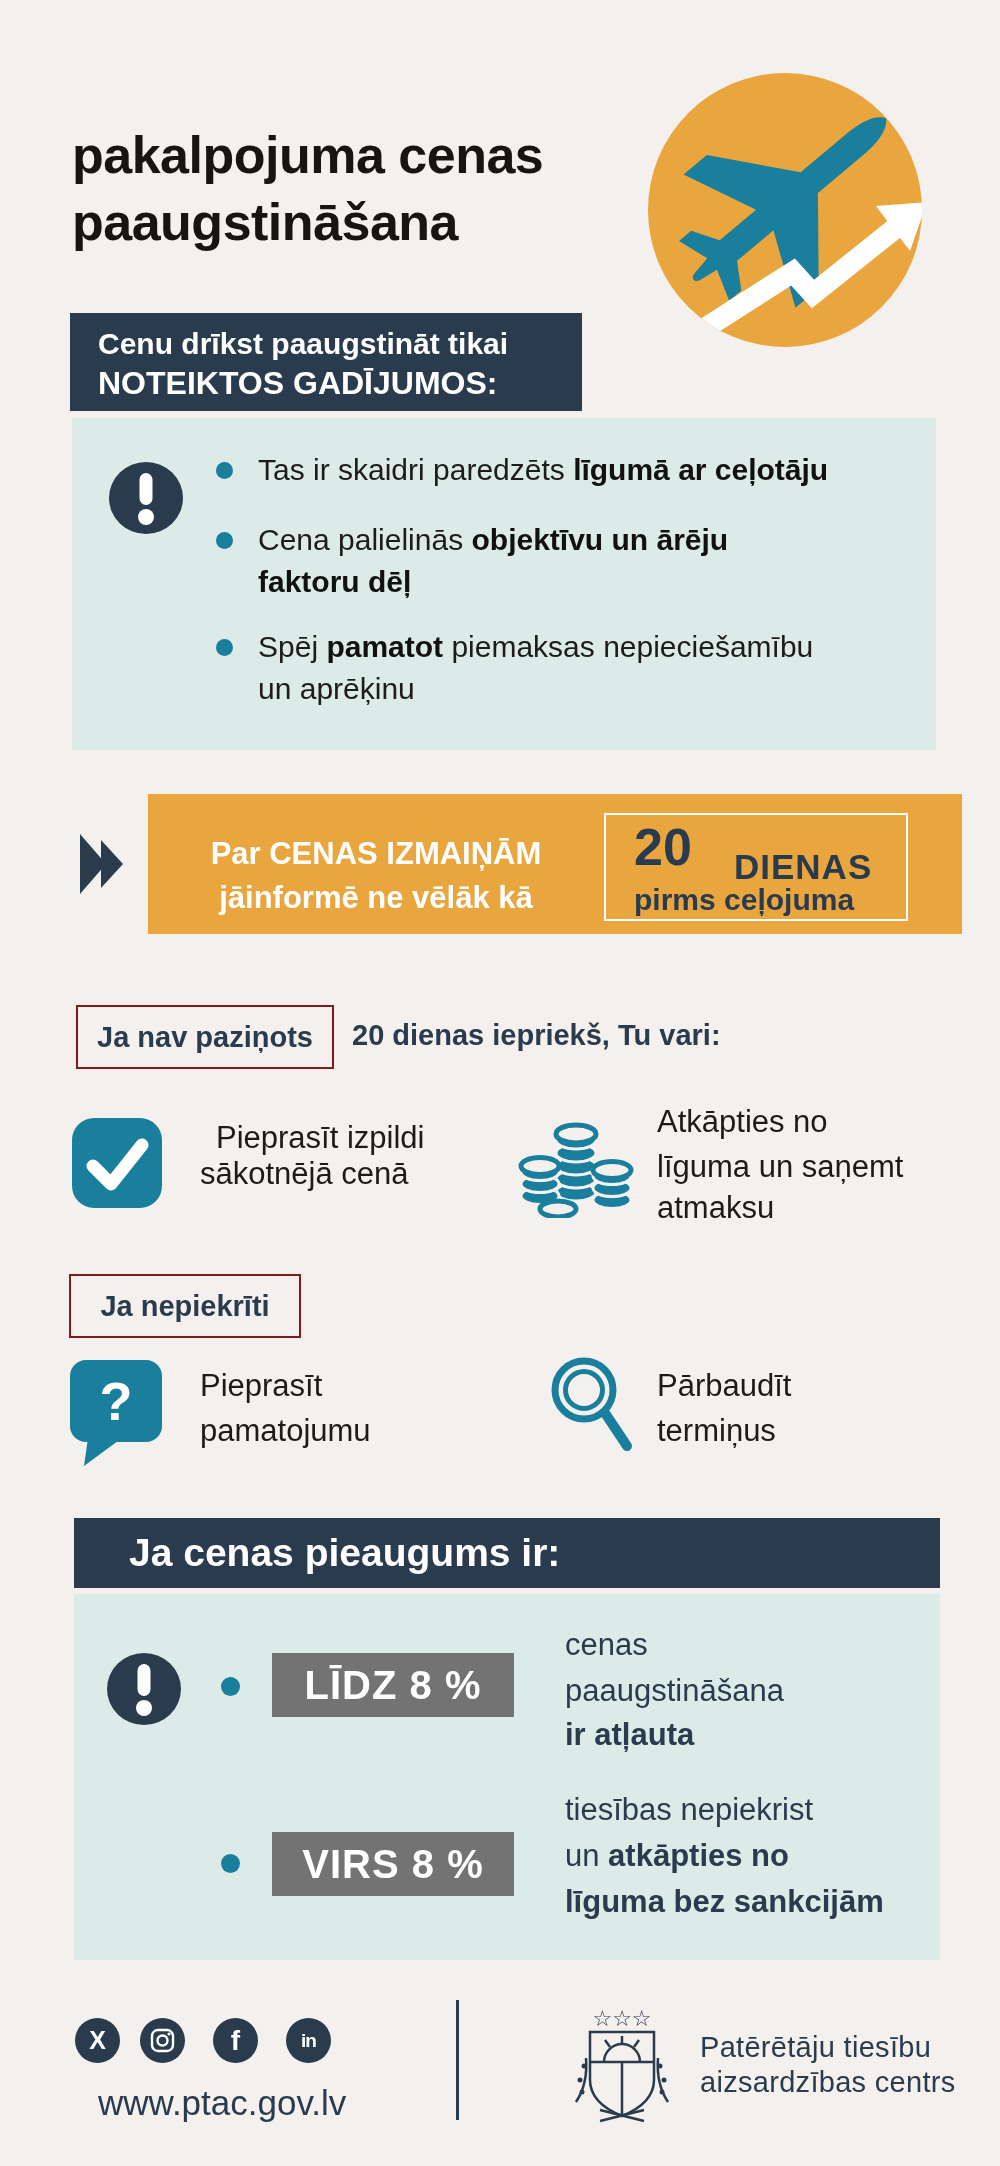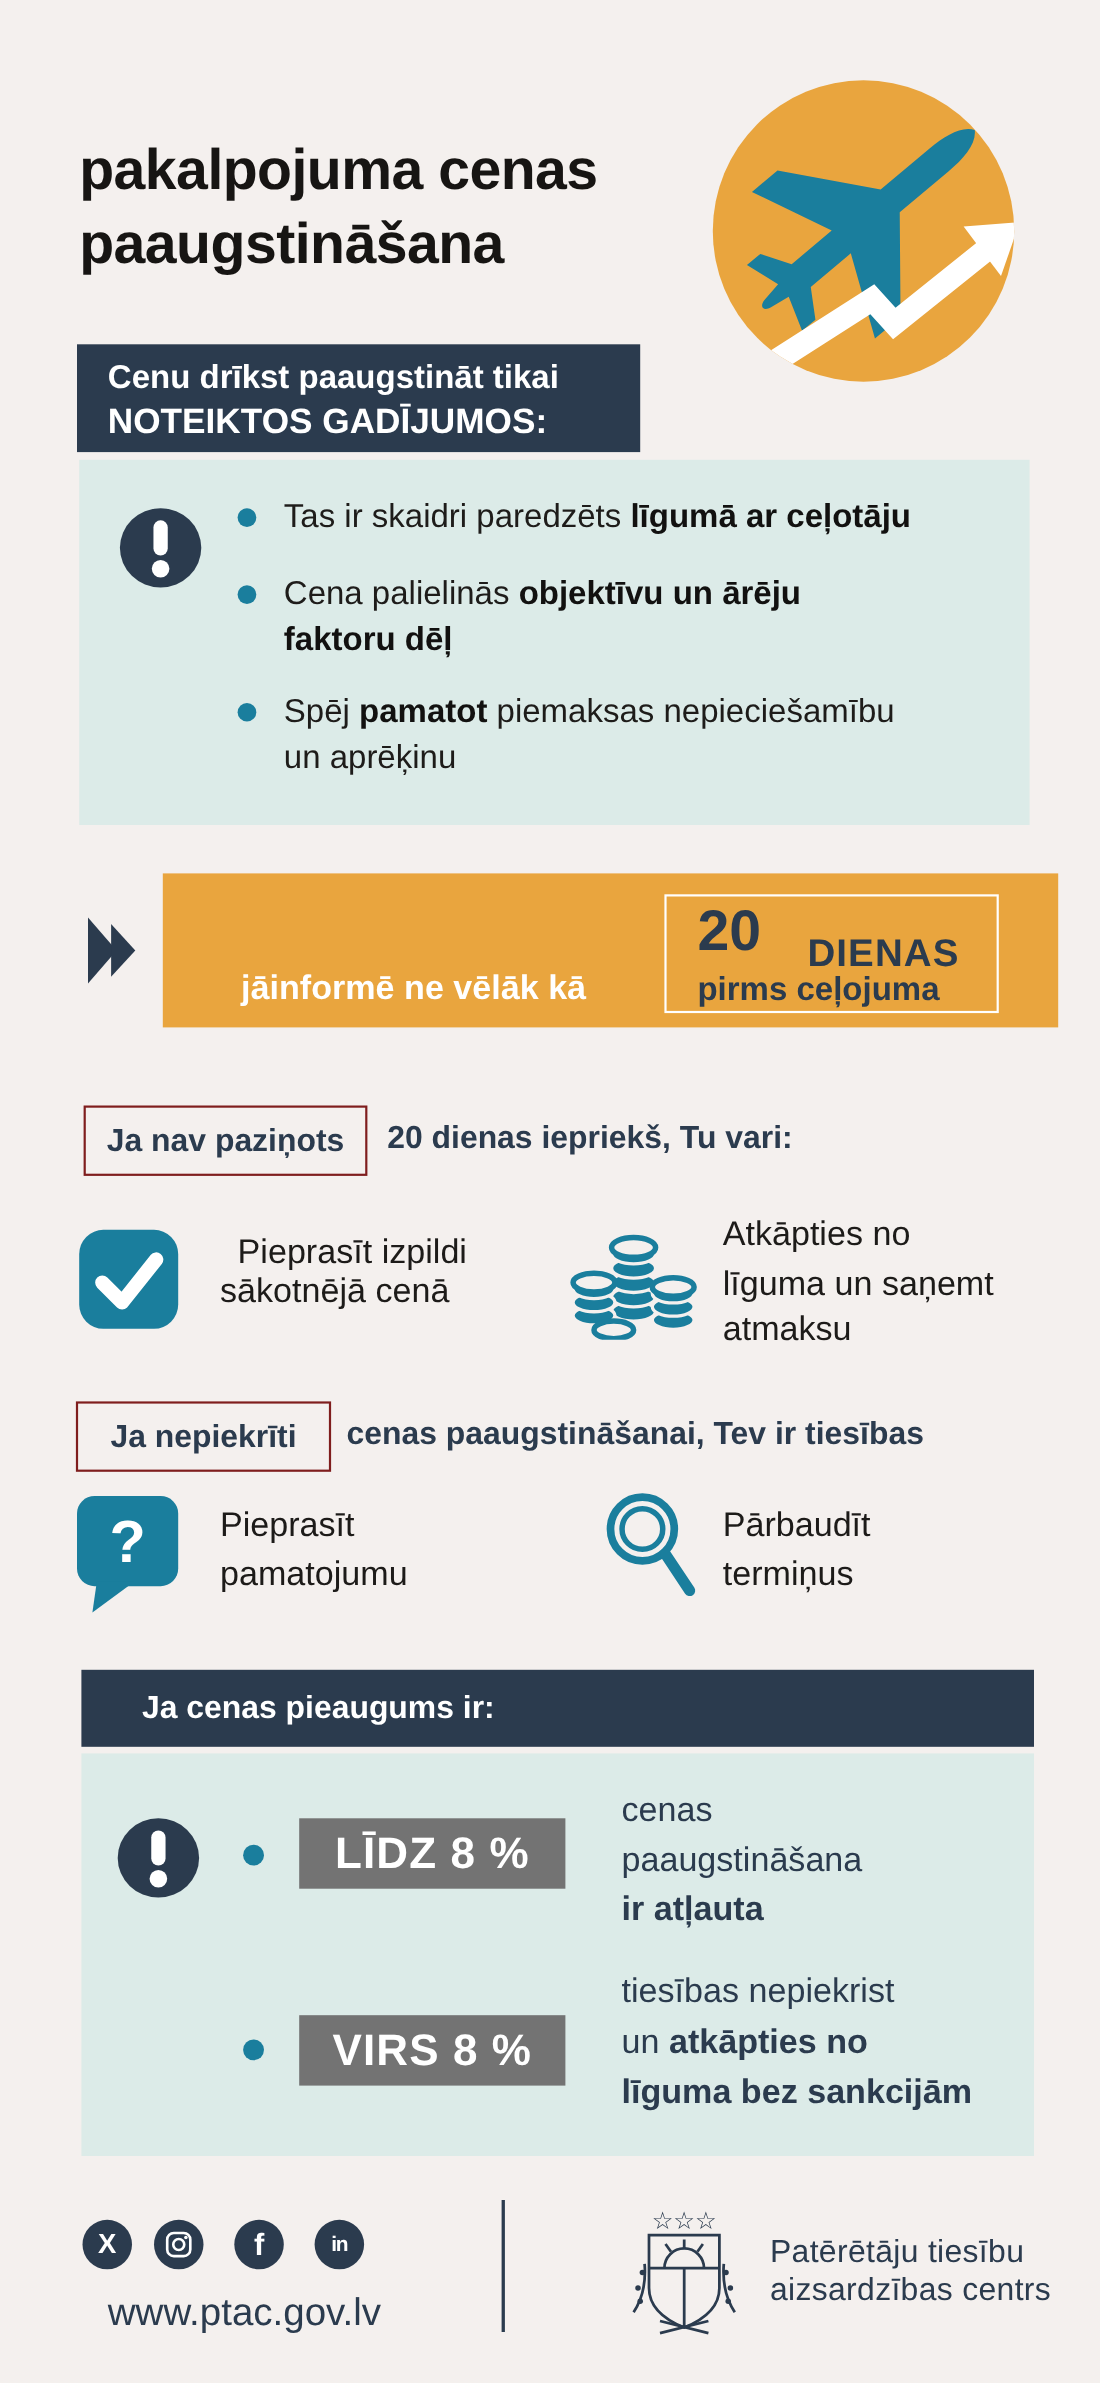--- a/index.html
+++ b/index.html
@@ -109,20 +109,21 @@
   <div class="bullet-dot" style="left:216px;top:639px;"></div>
   <div class="b-line" style="left:258px;top:630px;"><span>Spēj </span><b>pamatot</b><span> piemaksas nepieciešamību</span></div>
   <div class="b-line" style="left:258px;top:672px;">un aprēķinu</div>
 
   <svg class="abs" style="left:80px;top:833px;" width="46" height="62" viewBox="0 0 46 62">
     <polygon points="0,1 0,61 26,31" fill="#2b3b4e"></polygon>
     <polygon points="21,7 21,55 43,31" fill="#2b3b4e"></polygon>
   </svg>
 
   <div class="banner">
+    <div class="banner-line" style="left:38px;top:42px;">Par CENAS IZMAIŅĀM</div>
     <div class="banner-line" style="left:38px;top:86px;">jāinformē ne vēlāk kā</div>
     <div class="white-box">
       <div class="wb-num">20</div>
       <div class="wb-unit">DIENAS</div>
       <div class="wb-sub">pirms ceļojuma</div>
     </div>
   </div>
 
   <div class="label-box" style="left:76px;top:1005px;width:254px;height:60px;">Ja nav paziņots</div>
   <div class="row-heading" style="left:352px;top:1005px;height:60px;">20 dienas iepriekš, Tu vari:</div>
@@ -156,41 +157,40 @@
       <ellipse cx="94" cy="66" rx="19" ry="8.5"></ellipse>
     </g>
     <ellipse cx="94" cy="60" rx="19" ry="8.5" fill="#f4f0ee" stroke="#1a7e9d" stroke-width="5"></ellipse>
     <ellipse cx="40" cy="99" rx="18" ry="8" fill="#f4f0ee" stroke="#1a7e9d" stroke-width="5"></ellipse>
   </svg>
   <div class="opt-line" style="left:657px;top:1104px;">Atkāpties no</div>
   <div class="opt-line" style="left:657px;top:1149px;">līguma un saņemt</div>
   <div class="opt-line" style="left:657px;top:1190px;">atmaksu</div>
 
   <div class="label-box" style="left:69px;top:1274px;width:228px;height:60px;">Ja nepiekrīti</div>
-  <div class="row-heading" style="left:315px;top:1274px;height:60px;">cenas paaugstināšanai, Tev ir tiesības</div>
 
   <svg class="q-bubble" width="110" height="110" viewBox="0 0 110 110">
     <rect x="0" y="0" width="92" height="82" rx="16" fill="#1a7e9d"></rect>
     <polygon points="18,78 52,78 14,106" fill="#1a7e9d"></polygon>
     <text x="46" y="60" text-anchor="middle" font-size="54" font-weight="bold" fill="#ffffff" font-family="Liberation Sans, sans-serif">?</text>
   </svg>
   <div class="opt-line" style="left:200px;top:1368px;">Pieprasīt</div>
   <div class="opt-line" style="left:200px;top:1413px;">pamatojumu</div>
 
   <svg class="abs" style="left:540px;top:1352px;" width="100" height="105" viewBox="0 0 100 105">
     <circle cx="44" cy="38" r="29" fill="none" stroke="#1a7e9d" stroke-width="7"></circle>
     <circle cx="44" cy="38" r="18.5" fill="none" stroke="#1a7e9d" stroke-width="5"></circle>
     <line x1="65" y1="61" x2="87" y2="94" stroke="#1a7e9d" stroke-width="10" stroke-linecap="round"></line>
   </svg>
   <div class="opt-line" style="left:657px;top:1368px;">Pārbaudīt</div>
   <div class="opt-line" style="left:657px;top:1413px;">termiņus</div>
 
   <div class="dark-box" style="left:74px;top:1518px;width:866px;height:70px;">
     <div style="position:absolute;left:55px;top:0;height:70px;display:flex;align-items:center;
-                font-size:29px;font-weight:700;">Ja cenas pieaugums ir:</div>
+                font-size:39px;font-weight:700;">Ja cenas pieaugums ir:</div>
   </div>
   <div class="mint" style="left:74px;top:1594px;width:866px;height:366px;"></div>
 
   <svg class="abs" style="left:106px;top:1651px;" width="76" height="76" viewBox="0 0 76 76">
     <ellipse cx="38" cy="38" rx="37" ry="36" fill="#2b3b4e"></ellipse>
     <rect x="31.5" y="13" width="13" height="32" rx="6.5" fill="#ffffff"></rect>
     <circle cx="38" cy="57" r="8" fill="#ffffff"></circle>
   </svg>
 
   <div class="bullet-dot" style="left:221px;top:1677px;width:19px;height:19px;"></div>

